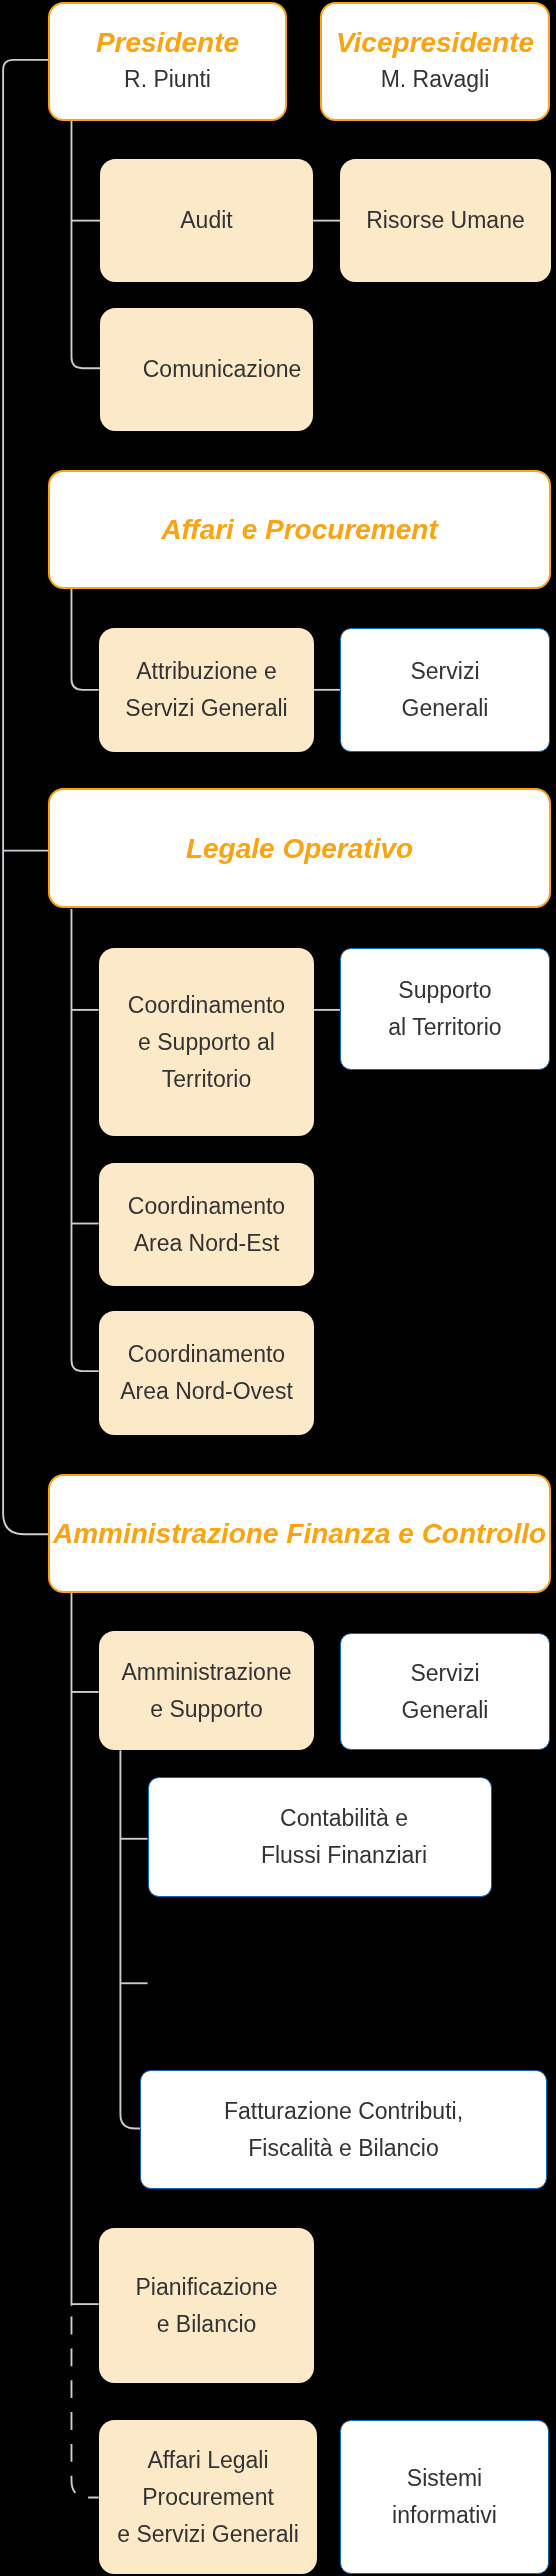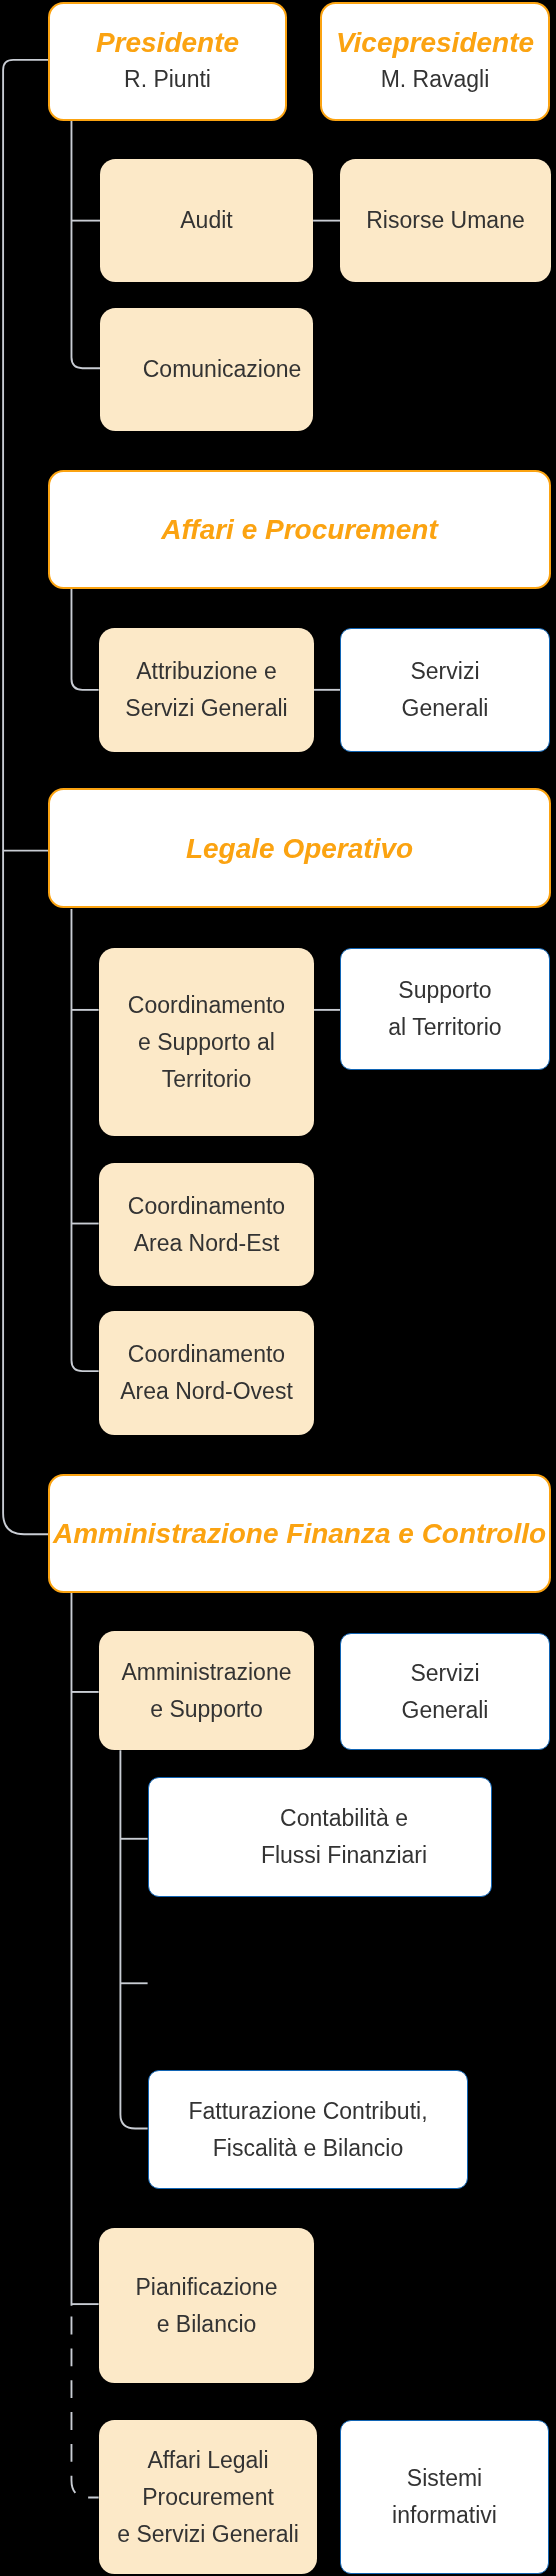--- a/index.html
+++ b/index.html
@@ -123,21 +123,21 @@
     <span>e Supporto</span>
   </div>
   <div class="box blue-box" style="left:340px;top:1633px;width:210px;height:117px;">
     <span>Servizi</span>
     <span>Generali</span>
   </div>
   <div class="box blue-box" style="left:148px;top:1777px;width:344px;height:120px;padding-left:48px;">
     <span>Contabilità e</span>
     <span>Flussi Finanziari</span>
   </div>
-  <div class="box blue-box" style="left:148px;top:2070px;width:320px;height:119px;">
+  <div class="box blue-box" style="left:140px;top:2070px;width:407px;height:119px;">
     <span>Fatturazione Contributi,</span>
     <span>Fiscalità e Bilancio</span>
   </div>
   <div class="box beige-box" style="left:99px;top:2228px;width:215px;height:155px;">
     <span>Pianificazione</span>
     <span>e Bilancio</span>
   </div>
   <div class="box beige-box" style="left:99px;top:2420px;width:218px;height:154px;">
     <span>Affari Legali</span>
     <span>Procurement</span>

